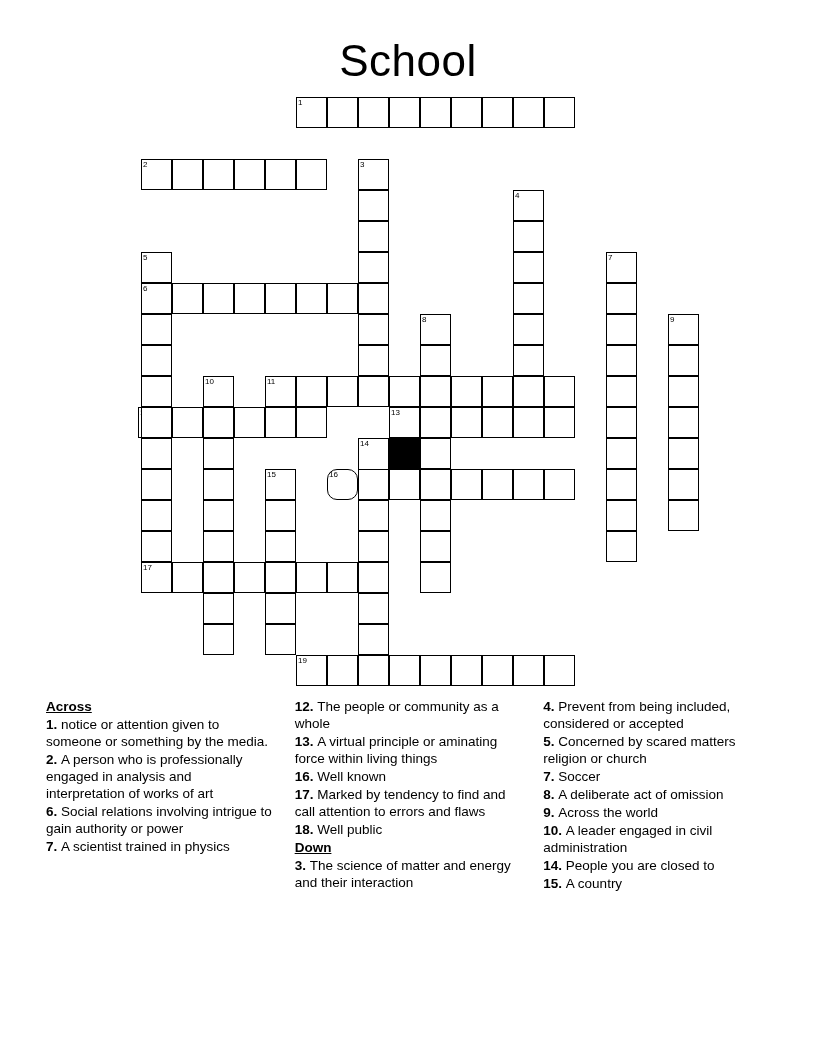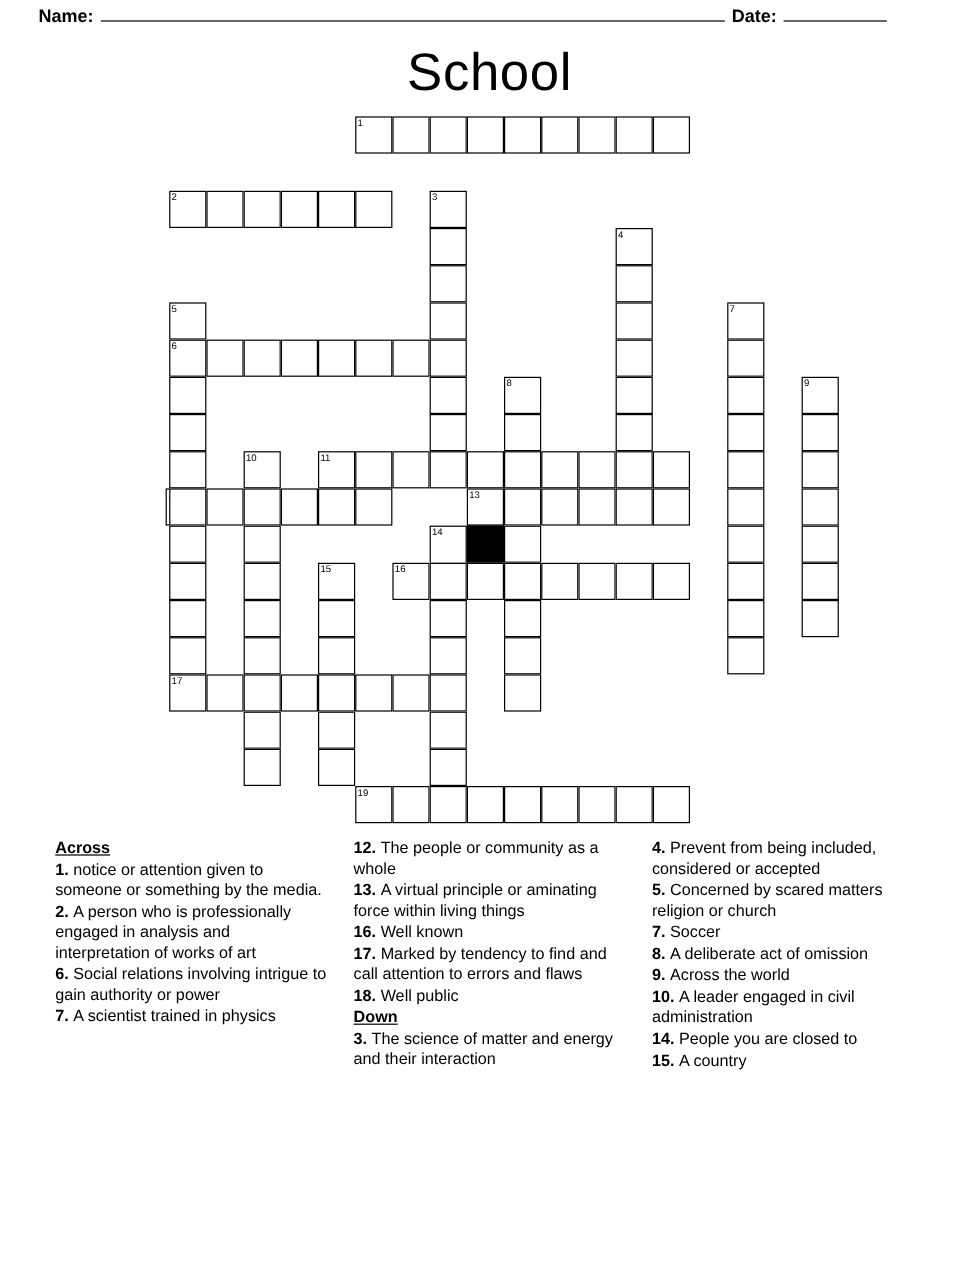--- a/index.html
+++ b/index.html
@@ -102,26 +102,20 @@
     break-inside: avoid-column;
   }
   .clue b { font-weight: bold; }
   .col-break { break-before: column; }
 </style>
 </head>
 <body>
 
 <div class="page">
 
-  <div class="header-line">
-    <span class="header-label">Name:</span>
-    <span class="rule rule-name"></span>
-    <span class="header-label">Date:</span>
-    <span class="rule rule-date"></span>
-  </div>
 
   <div class="title">School</div>
 
   <div id="grid">
       <div class="cell" style="left: 296px; top: 97px; width: 31px; height: 31px;">
         <span class="num">1</span>
       </div>
       <div class="cell" style="left: 327px; top: 97px; width: 31px; height: 31px;"></div>
       <div class="cell" style="left: 358px; top: 97px; width: 31px; height: 31px;"></div>
       <div class="cell" style="left: 389px; top: 97px; width: 31px; height: 31px;"></div>
@@ -227,21 +221,21 @@
       </div>
       <div class="cell black" style="left: 389px; top: 438px; width: 31px; height: 31px;"></div>
       <div class="cell" style="left: 420px; top: 438px; width: 31px; height: 31px;"></div>
       <div class="cell" style="left: 606px; top: 438px; width: 31px; height: 31px;"></div>
       <div class="cell" style="left: 668px; top: 438px; width: 31px; height: 31px;"></div>
       <div class="cell" style="left: 141px; top: 469px; width: 31px; height: 31px;"></div>
       <div class="cell" style="left: 203px; top: 469px; width: 31px; height: 31px;"></div>
       <div class="cell" style="left: 265px; top: 469px; width: 31px; height: 31px;">
         <span class="num">15</span>
       </div>
-      <div class="cell" style="left: 327px; top: 469px; width: 31px; height: 31px;">
+      <div class="cell" style="left: 327px; top: 469px; width: 31px; height: 31px; border-radius: 10px;">
         <span class="num">16</span>
       </div>
       <div class="cell" style="left: 358px; top: 469px; width: 31px; height: 31px;"></div>
       <div class="cell" style="left: 389px; top: 469px; width: 31px; height: 31px;"></div>
       <div class="cell" style="left: 420px; top: 469px; width: 31px; height: 31px;"></div>
       <div class="cell" style="left: 451px; top: 469px; width: 31px; height: 31px;"></div>
       <div class="cell" style="left: 482px; top: 469px; width: 31px; height: 31px;"></div>
       <div class="cell" style="left: 513px; top: 469px; width: 31px; height: 31px;"></div>
       <div class="cell" style="left: 544px; top: 469px; width: 31px; height: 31px;"></div>
       <div class="cell" style="left: 606px; top: 469px; width: 31px; height: 31px;"></div>

